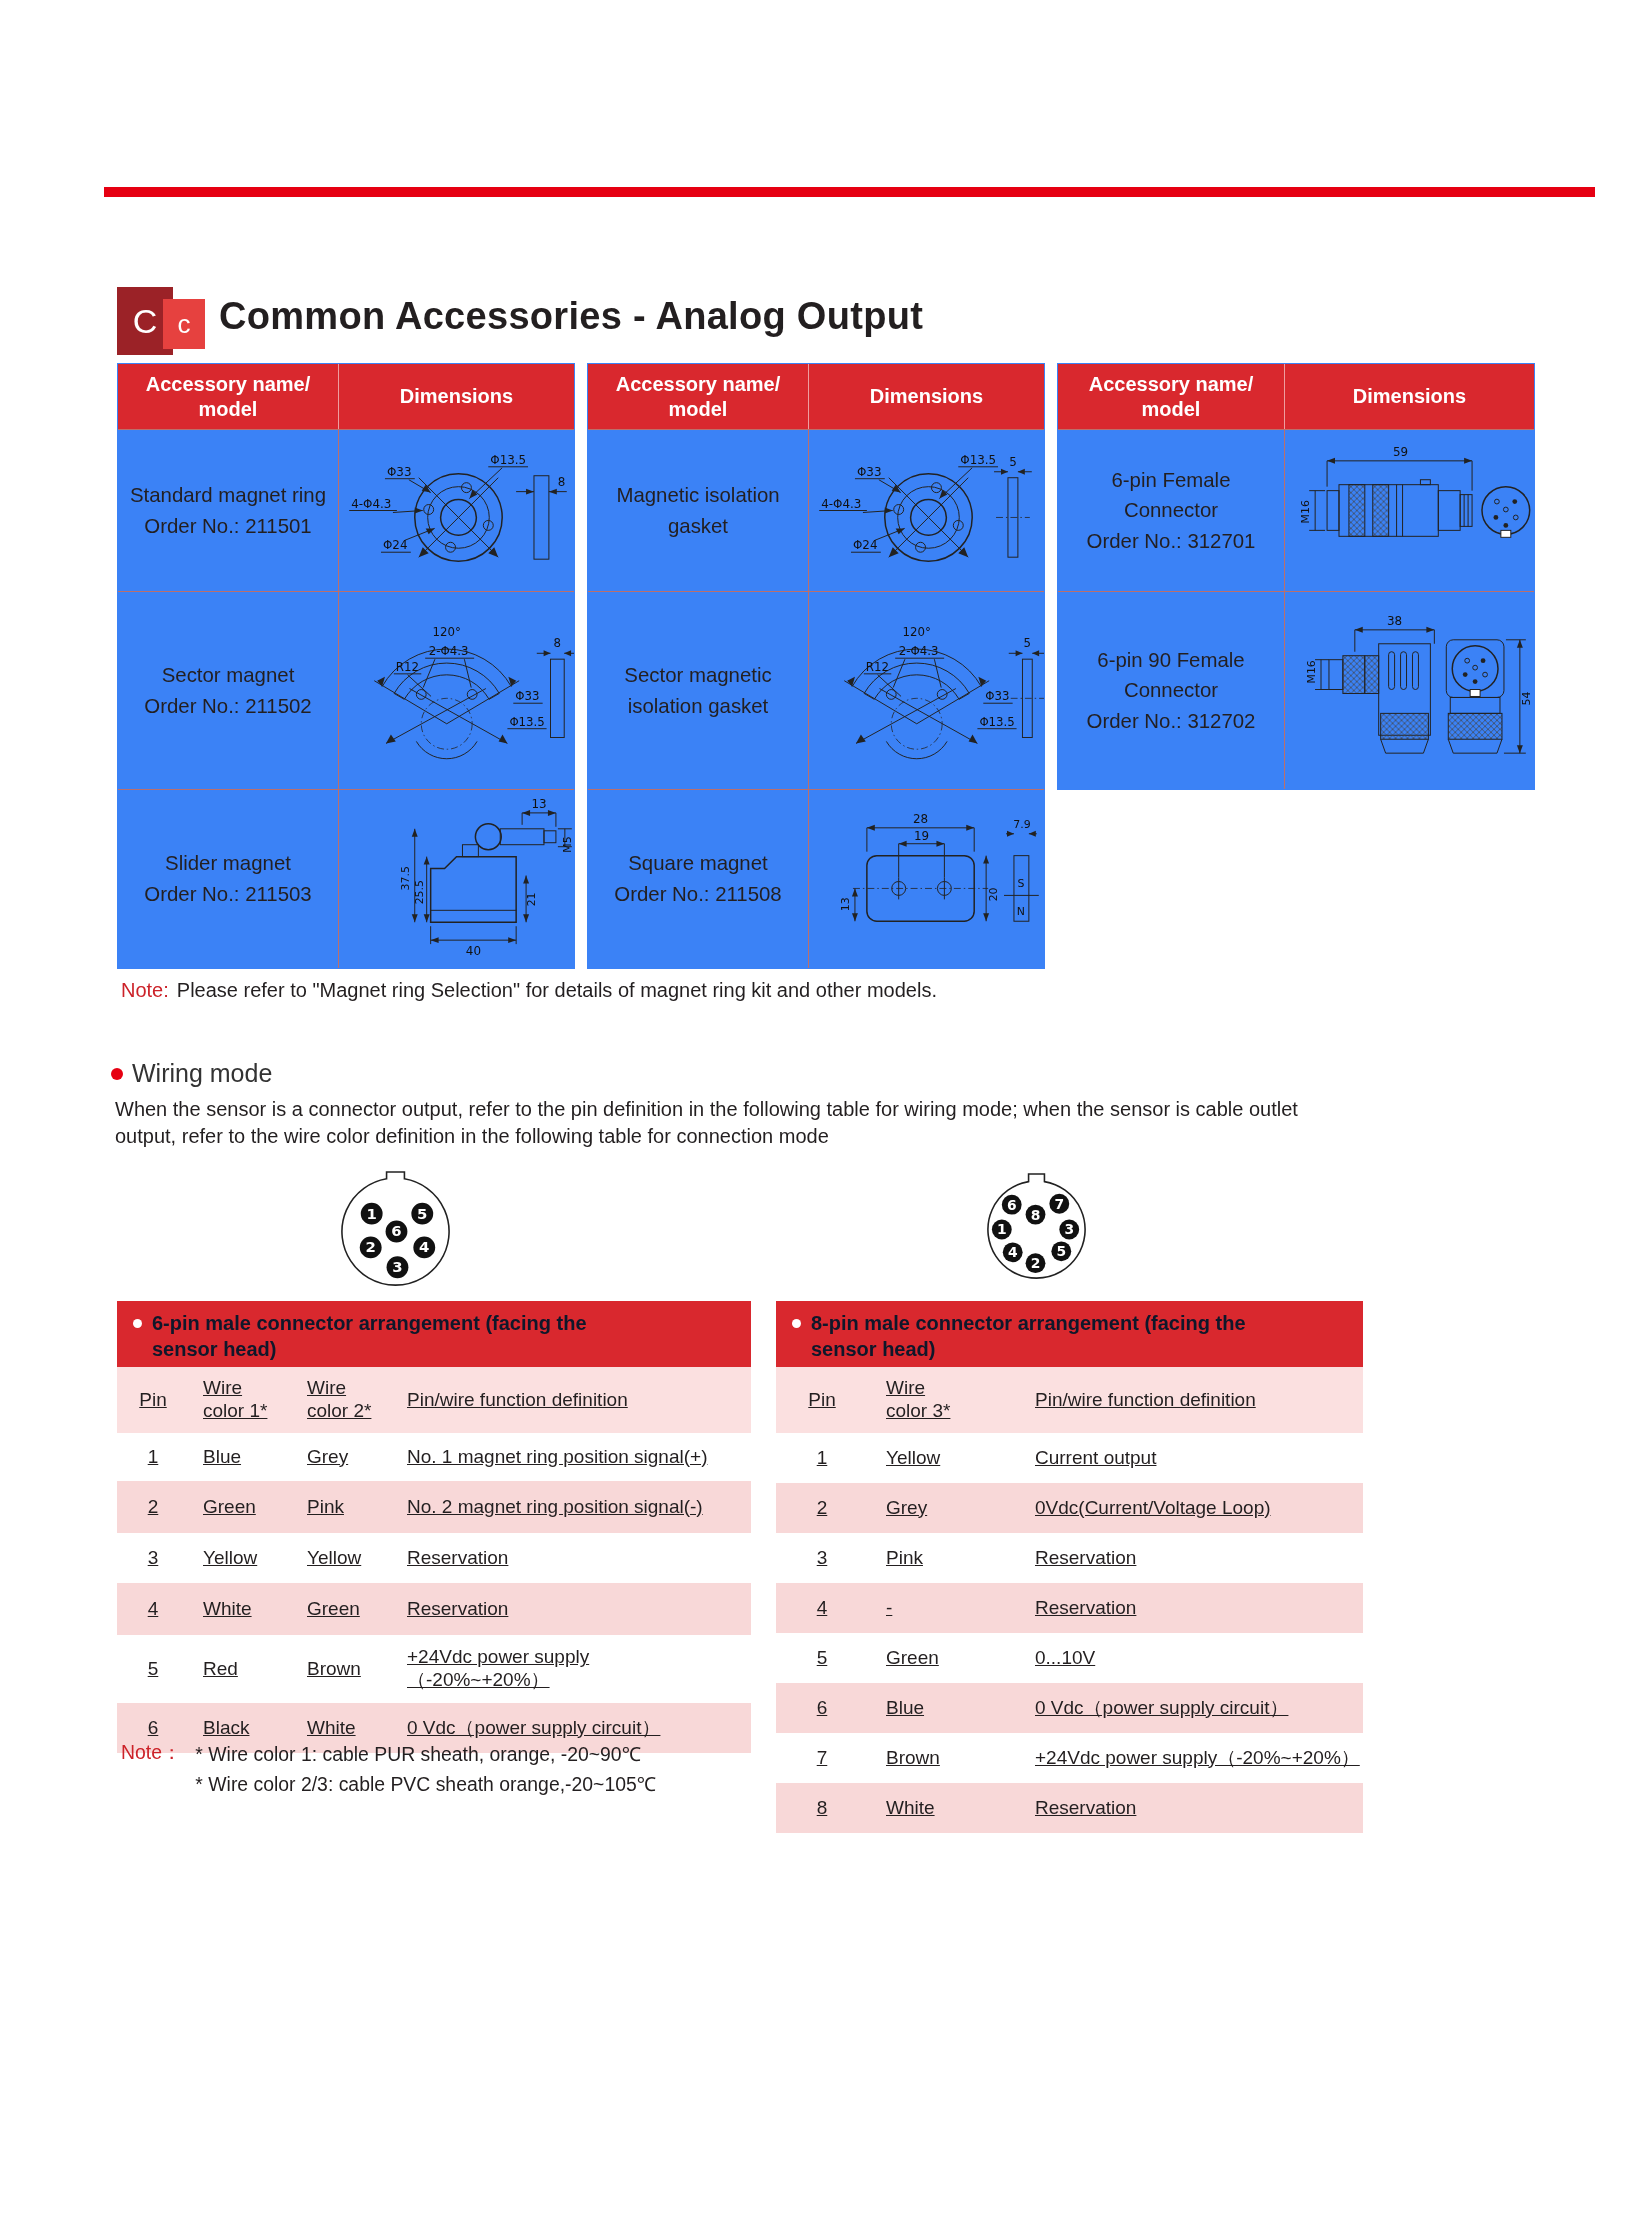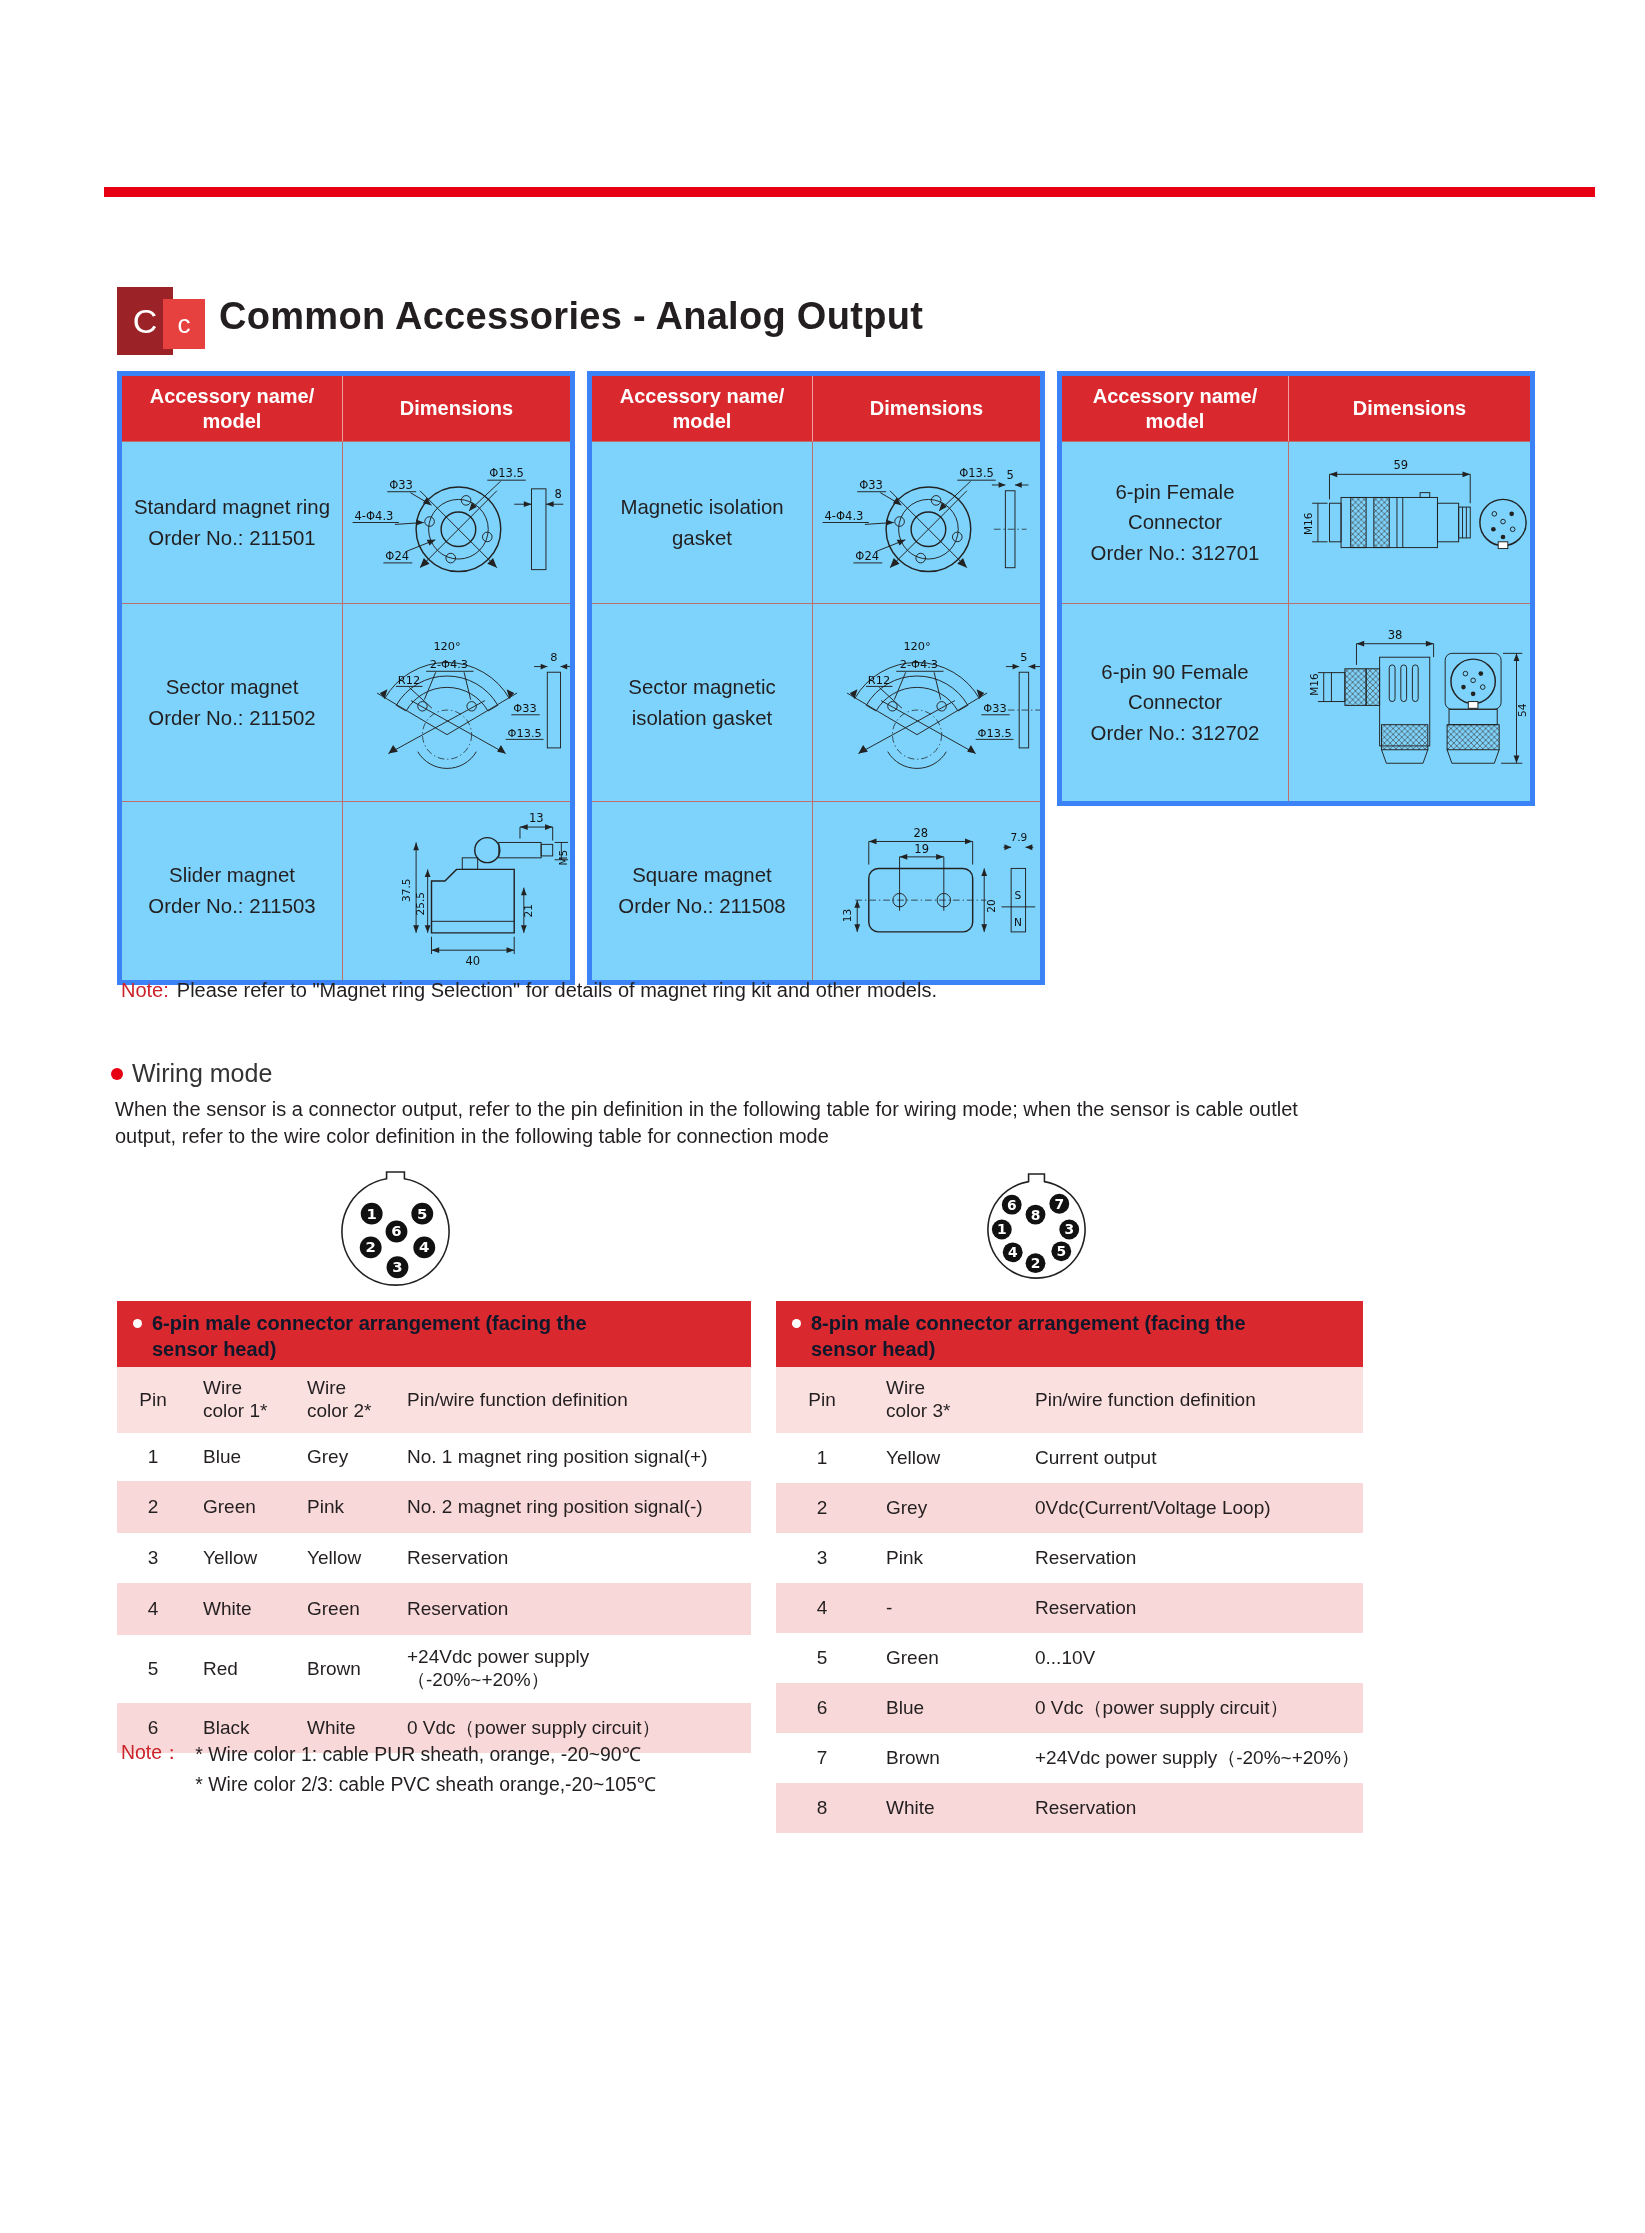--- a/index.html
+++ b/index.html
@@ -9,21 +9,21 @@
 
   .top-rule{position:absolute;left:104px;top:187px;width:1491px;height:10px;background:#e60012;}
 
   .badge-dark{position:absolute;left:117px;top:287px;width:56px;height:68px;background:#9b2227;
       color:#fff;font-size:34px;display:flex;align-items:center;justify-content:center;z-index:1;}
   .badge-light{position:absolute;left:163px;top:299px;width:42px;height:50px;background:#e6413f;
       color:#fff;font-size:26px;display:flex;align-items:center;justify-content:center;z-index:2;}
   .page-title{position:absolute;left:219px;top:295px;font-size:38px;font-weight:bold;letter-spacing:0.3px;}
 
   
-  .acc{position:absolute;top:363px;border:5px solid #3b82f6;background:#7dd3fc;margin-top:8px;}
+  .acc{position:absolute;top:363px;border:1px solid #3b82f6;background:#3b82f6;}
   .arow{display:grid;}
   .arow > div{border-top:1px solid #bc6f6b;}
   .arow > div:first-child{border-right:1px solid #bc6f6b;}
   .hrow{background:#d9282e;color:#fff;}
   .hrow > div{border-top:none;}
   .hrow > div:first-child{border-right:1px solid rgba(255,255,255,.55);}
   .hcell{display:flex;align-items:center;justify-content:center;font-weight:bold;font-size:20px;
          white-space:pre-line;text-align:center;line-height:1.25;}
   .ncell{display:flex;align-items:center;justify-content:center;text-align:center;
          font-size:20.4px;white-space:pre-line;line-height:1.5;padding:4px;}
@@ -48,21 +48,21 @@
 
   .diagram6{position:absolute;left:331px;top:1170px;}
   .diagram8{position:absolute;left:979px;top:1168px;}
   .pinnum{font-family:"DejaVu Sans",sans-serif;font-weight:bold;fill:#fff;text-anchor:middle;}
 
   
   .ptable{position:absolute;top:1301px;}
   .band{background:#d9282e;height:66px;display:flex;padding:9px 14px 0 16px;}
   .band-dot{width:9px;height:9px;border-radius:50%;background:#fff;margin:9px 10px 0 0;flex:none;}
   .band-title{white-space:pre-line;font-weight:bold;font-size:20px;color:#0f172a;line-height:1.32;}
-  .prow{display:grid;align-items:center;font-size:19px;}
+  .prow{display:grid;align-items:center;font-size:19px;text-decoration:underline;}
   .l6{grid-template-columns:72px 104px 100px 1fr;}
   .l8{grid-template-columns:92px 149px 1fr;}
   .colhead{background:#fbe0e0;height:66px;}
   .r-pink{background:#f8d8d8;}
   .pc{text-align:center;}
   .tc{padding-left:14px;white-space:pre-line;line-height:1.2;}
   .l8 .tc{padding-left:18px;}
 
   .note2{position:absolute;left:121px;top:1739px;display:flex;font-size:19.4px;}
   .note2 .note-label{flex:none;margin-right:14px;}

